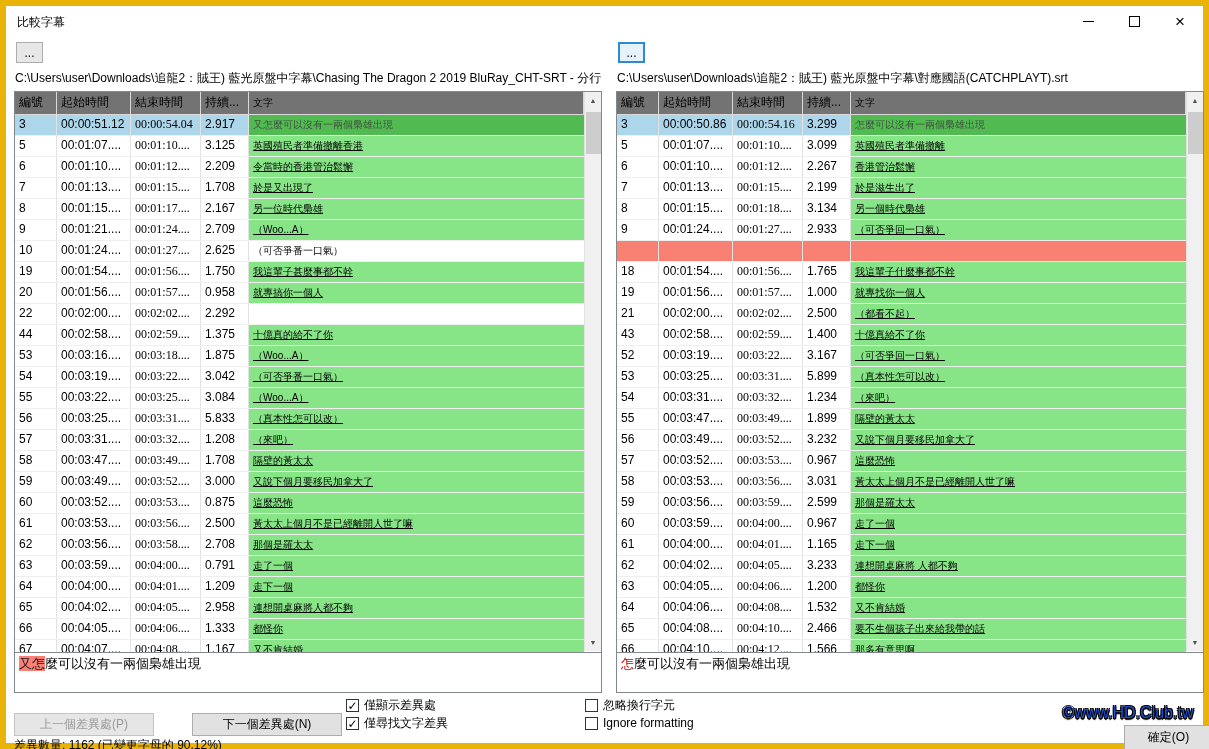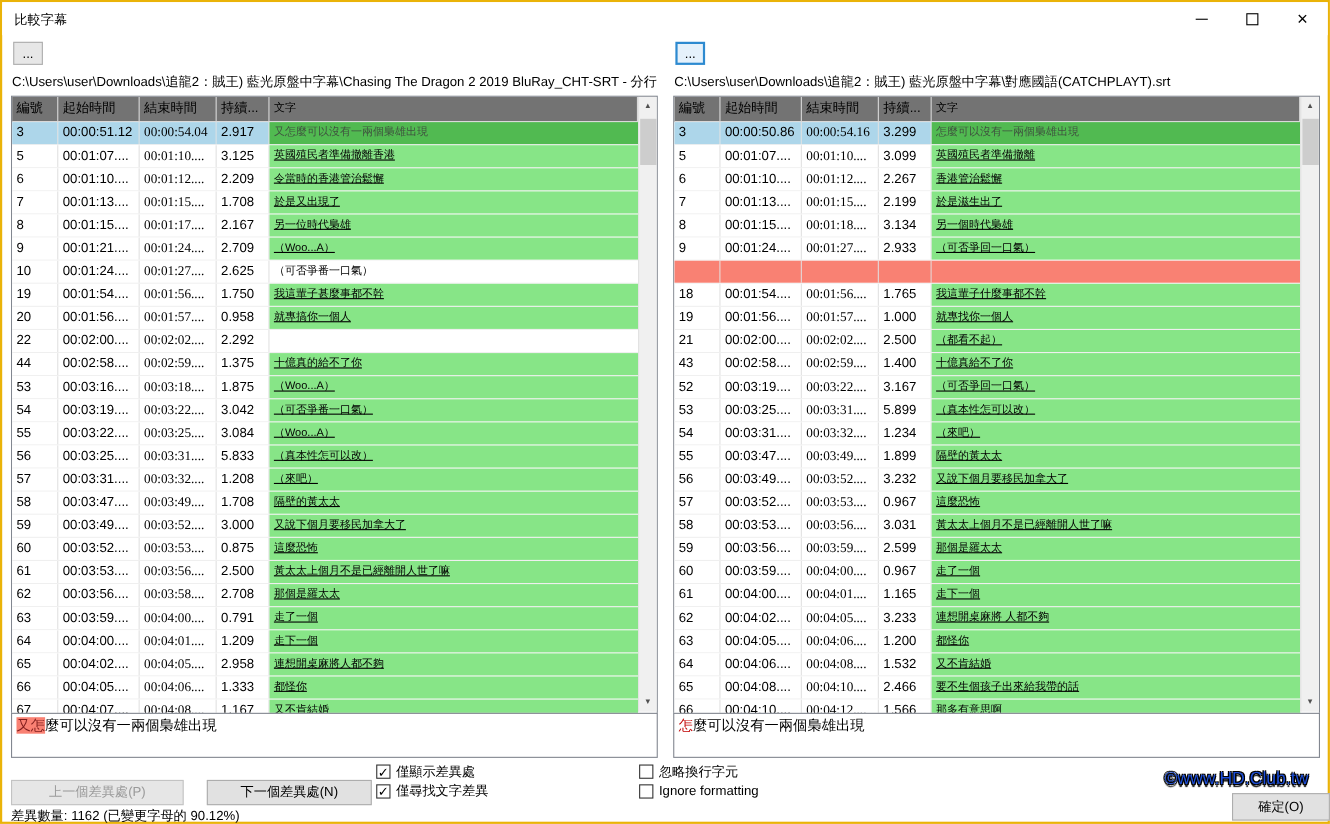--- a/index.html
+++ b/index.html
@@ -1,21 +1,21 @@
 <!DOCTYPE html>
 <html><head>
 <meta charset="utf-8">
 <style>
   html,body{margin:0;padding:0;}
   body{
     width:1209px;height:749px;position:relative;overflow:hidden;
     background:#fff;color:#000;
     font-family:"Liberation Sans","DejaVu Sans",sans-serif;font-size:12px;
   }
-  .window{position:absolute;inset:0;background:#fff;border:2px solid #eab308;box-sizing:border-box;}
+  .window{position:absolute;inset:0;background:#fff;border:6px solid #eab308;box-sizing:border-box;}
 
   
   .titlebar{position:absolute;top:0;left:0;right:0;height:30px;background:#fff;}
   .title{position:absolute;left:11px;top:8px;font-size:12px;}
   .win-controls{position:absolute;right:0;top:0;display:flex;height:30px;}
   .win-btn{width:46px;height:30px;display:flex;align-items:center;justify-content:center;cursor:default;}
   .min-glyph{width:11px;height:1px;background:#000;display:block;}
   .max-glyph{width:9px;height:9px;border:1px solid #000;display:block;}
   .close-glyph{font-size:17px;line-height:17px;color:#000;}
 
@@ -47,28 +47,28 @@
 
   
   .vscroll{position:absolute;top:0;right:0;width:17px;height:559px;background:#f0f0f0;border-left:1px solid #e2e2e2;box-sizing:border-box;}
   .sarrow{height:17px;text-align:center;font-size:7px;line-height:17px;color:#505050;}
   .sarrow.down{position:absolute;bottom:0;left:0;right:0;}
   .sthumb{position:absolute;top:20px;left:1px;width:15px;height:42px;background:#cdcdcd;}
 
   
   .preview{position:absolute;top:610px;left:0;width:578px;height:35px;border:1px solid #828790;background:#fff;
            padding:2px 4px;font-size:13px;line-height:17px;overflow:hidden;}
-  .hl-bg{background:#f98173;color:#7f1d1d;}
+  .hl-bg{background:#f98173;color:#0f172a;}
   .hl-red{color:#c00000;}
 
   
   .btn{position:absolute;background:#e1e1e1;border:1px solid #adadad;font-size:12px;
        font-family:"Liberation Sans","DejaVu Sans",sans-serif;text-align:center;padding:0;box-sizing:border-box;}
   .btn.disabled{color:#9a9a9a;border-color:#c3c3c3;background:#e6e6e6;}
-  #prev-btn{left:8px;top:707px;width:157px;height:23px;}
+  #prev-btn{left:8px;top:707px;width:140px;height:23px;}
   #next-btn{left:186px;top:707px;width:150px;height:23px;}
   #export-btn{left:1011px;top:750px;width:101px;height:25px;}
   #ok-btn{left:1118px;top:719px;width:89px;height:25px;}
 
   .chk{position:absolute;display:flex;align-items:center;gap:5px;font-size:12px;height:14px;}
   .box{width:13px;height:13px;border:1px solid #333;background:#fff;font-size:12px;line-height:13px;
        text-align:center;box-sizing:border-box;display:inline-block;color:#000;overflow:visible;}
 
   .status{position:absolute;left:8px;top:731px;font-size:12px;}
   .watermark{position:absolute;left:1036px;top:698px;width:172px;text-align:center;

